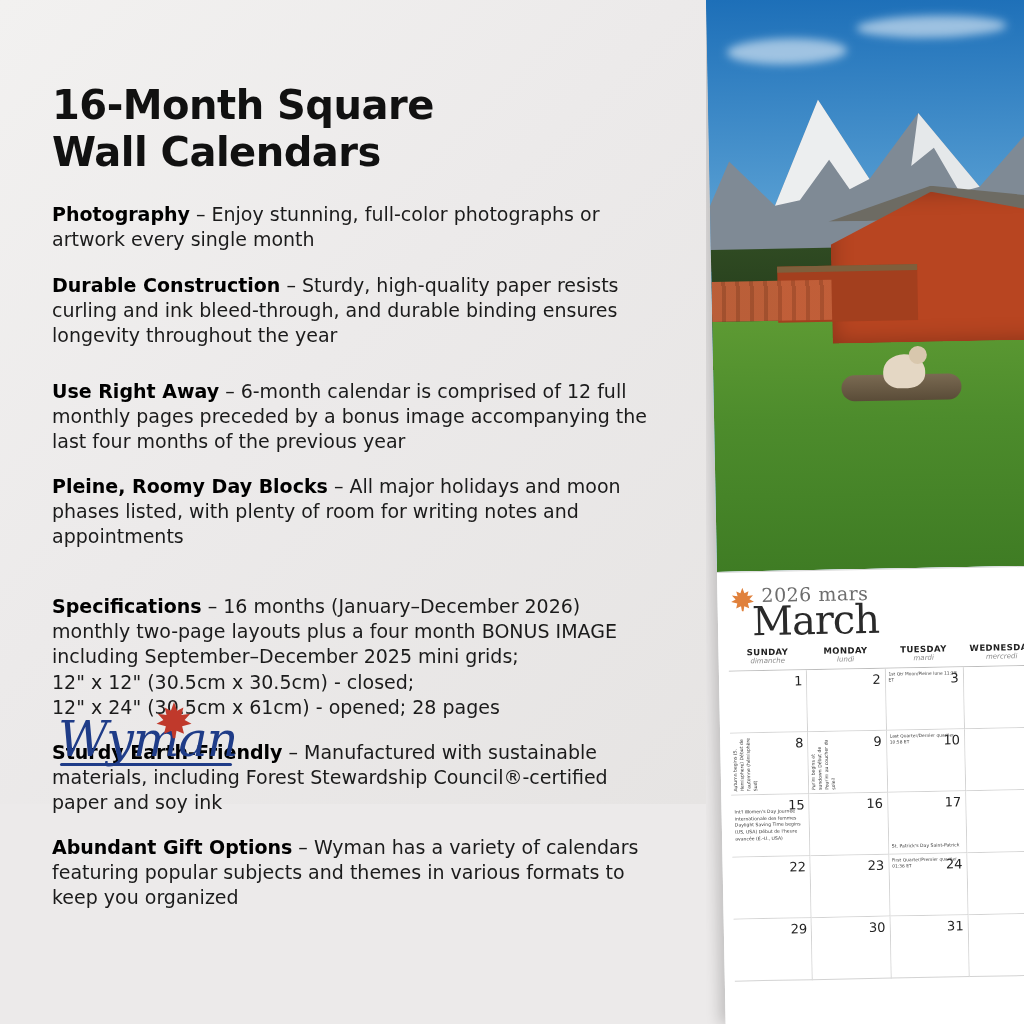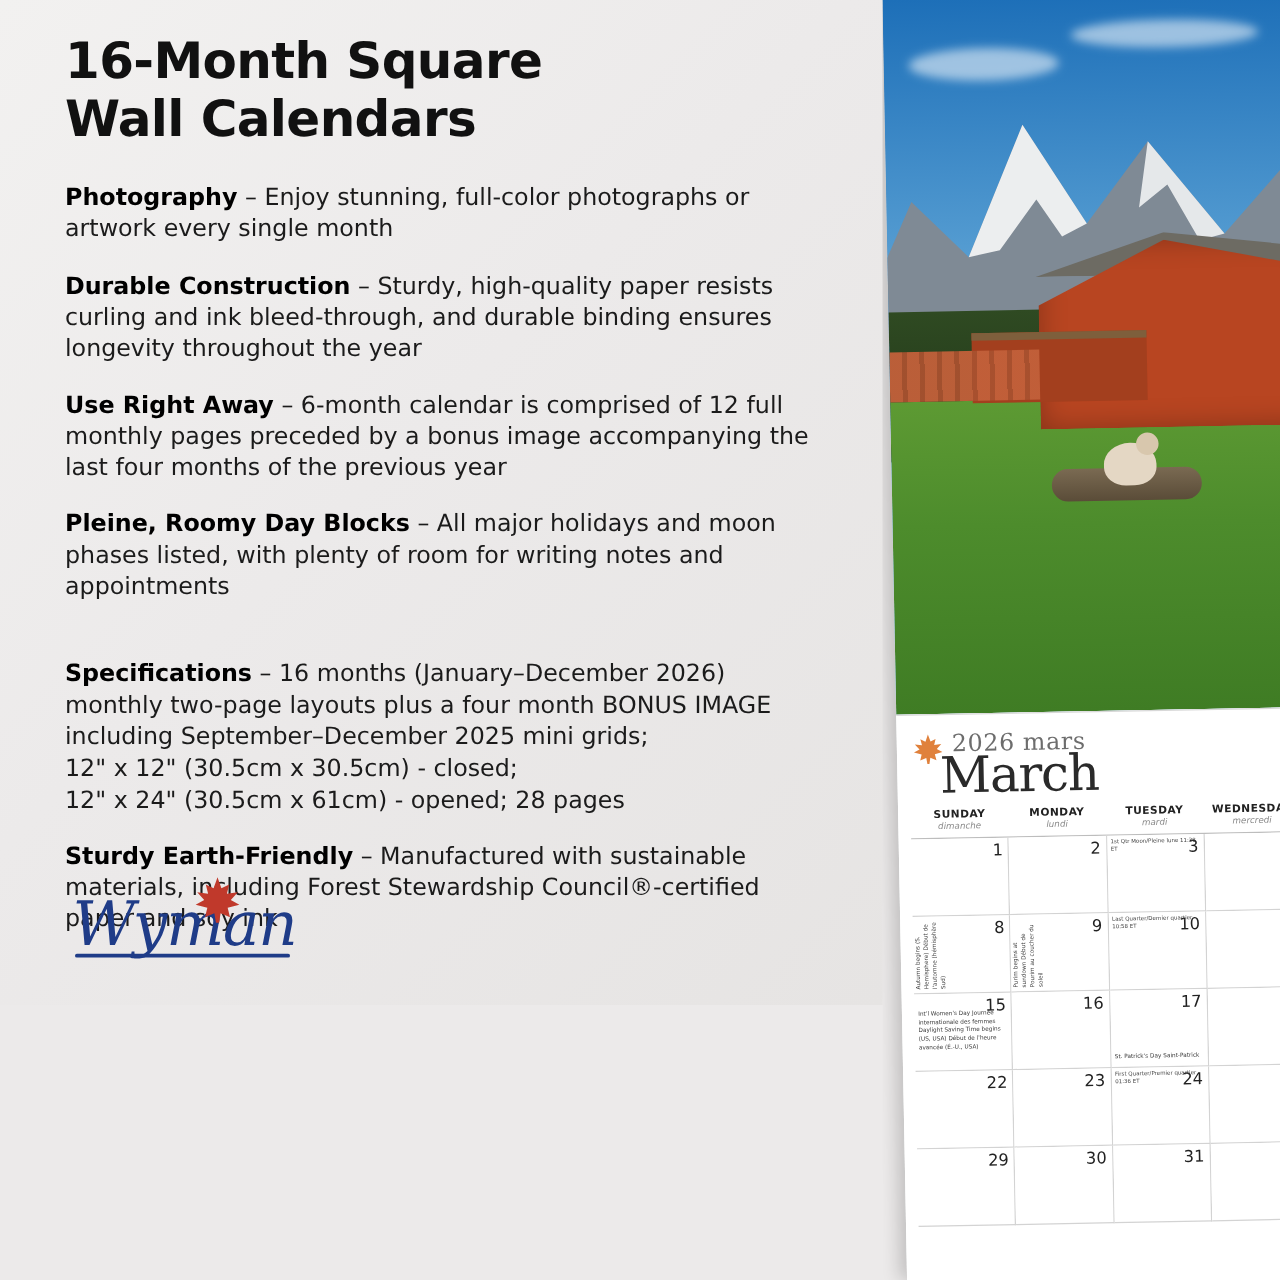--- a/index.html
+++ b/index.html
@@ -9,40 +9,40 @@
     font-family:"DejaVu Sans", sans-serif;
     background:#eceaea;
     position:relative;
   }
   #page { position:absolute; inset:0; }
 
   
   .left-panel{
     position:absolute; left:0; top:0; width:706px; height:804px;
     background:linear-gradient(135deg,#f2f1f0 0%, #eceaea 45%, #e6e4e3 100%);
-    padding:20px 52px 0 52px;
+    padding:76px 52px 0 52px;
   }
   .title{
     font-family:"DejaVu Sans", sans-serif;
     font-weight:bold;
     font-size:40px;
     line-height:1.18;
     color:#111;
     letter-spacing:-0.5px;
     margin:6px 0 26px 0;
     white-space:pre-line;
   }
   .feature{
     margin:0 0 20px 0;
     font-size:19px;
     line-height:1.32;
     color:#1b1b1b;
   }
   .feature .lbl{ font-weight:bold; color:#000; }
-  .feature.gap{ margin-bottom:20px; }
+  .feature.gap{ margin-bottom:31px; }
   .spec-lines{ white-space:pre-line; }
 
   
   .logo-wrap{
     position:absolute; left:58px; bottom:40px;
     display:flex; align-items:flex-start; gap:14px;
   }
   .logo-mark{ position:relative; width:178px; height:62px; }
   .logo-text{
     font-family:"DejaVu Serif", serif;
@@ -204,20 +204,23 @@
     <p class="feature spec-lines">
       <span class="lbl">Specifications</span><span> – 16 months (January–December 2026) monthly two-page layouts plus a four month BONUS IMAGE including September–December 2025 mini grids;
 12" x 12" (30.5cm x 30.5cm) - closed;
 12" x 24" (30.5cm x 61cm) - opened; 28 pages</span>
     </p>
 
     <p class="feature">
       <span class="lbl">Sturdy Earth-Friendly</span><span> – Manufactured with sustainable materials, including Forest Stewardship Council®-certified paper and soy ink</span>
     </p>
 
+    <p class="feature">
+      <span class="lbl">Abundant Gift Options</span><span> – Wyman has a variety of calendars featuring popular subjects and themes in various formats to keep you organized</span>
+    </p>
 
     <div class="logo-wrap">
       <div class="logo-mark">
         <span class="logo-text">Wyman</span>
         <span class="logo-underline"></span>
         <span class="logo-leaf">
           <svg viewBox="0 0 64 64" width="40" height="40" aria-hidden="true">
             <path d="M32 3 L37 17 L47 12 L44 24 L58 22 L49 32 L60 38 L45 42 L48 54 L36 49 L34 61 L30 61 L28 49 L16 54 L19 42 L4 38 L15 32 L6 22 L20 24 L17 12 L27 17 Z" fill="#c0392b"></path>
           </svg>
         </span>

